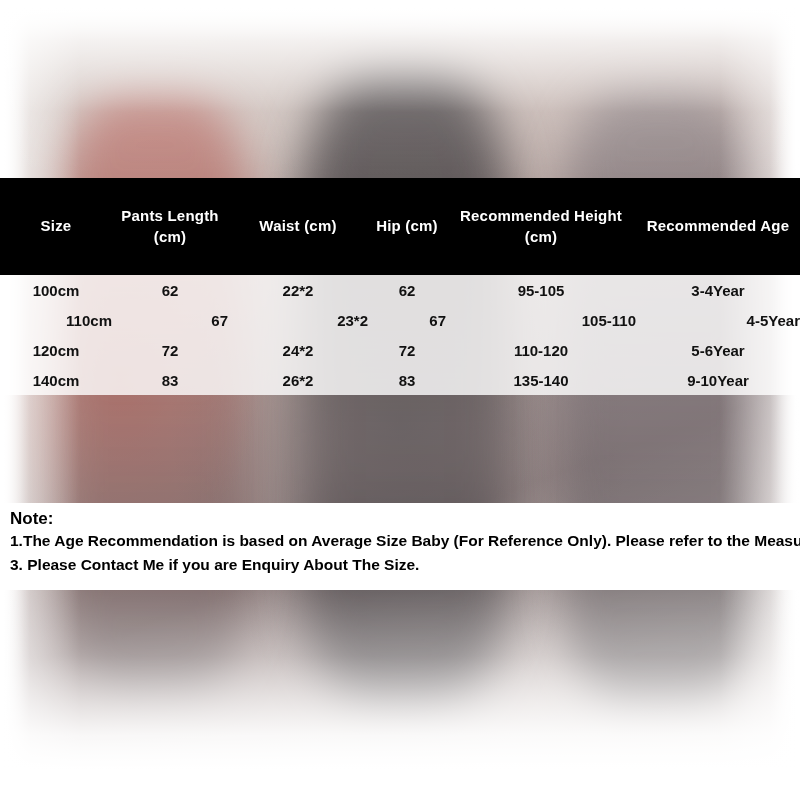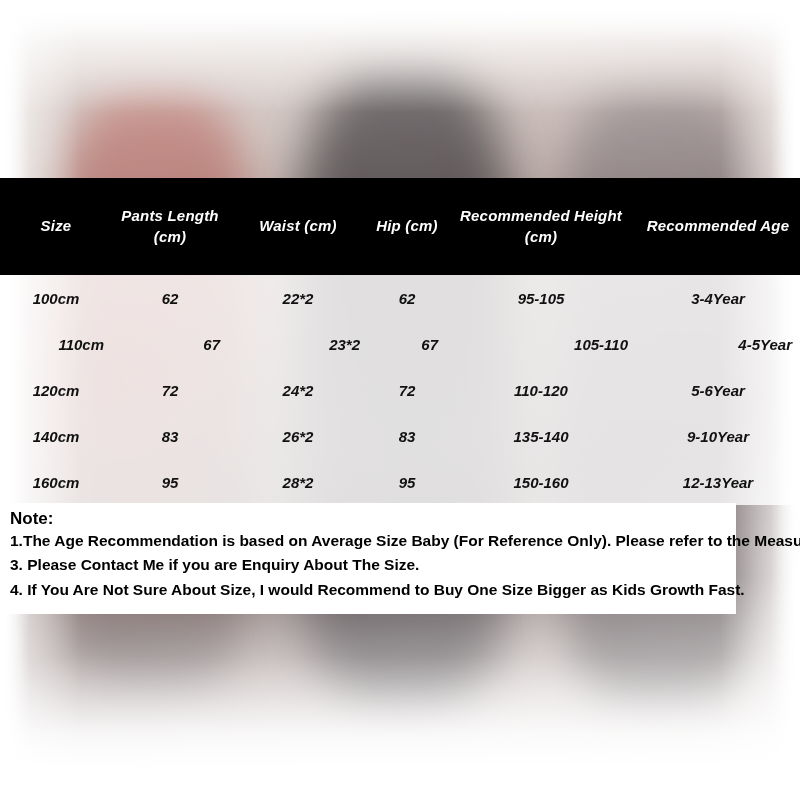--- a/index.html
+++ b/index.html
@@ -88,21 +88,20 @@
       linear-gradient(to right, #fff 0%, rgba(255,255,255,0.55) 3%, rgba(255,255,255,0.0) 10%,
         rgba(255,255,255,0.0) 90%, rgba(255,255,255,0.55) 97%, #fff 100%);
   }
 
   
   .chart {
     position: absolute;
     left: 0;
     top: 178px;
     width: 668px;
-    font-style: italic;
   }
 
   table.size-table {
     width: 800px;
     border-collapse: collapse;
     table-layout: fixed;
   }
 
   table.size-table thead tr {
     background: #000000;
@@ -119,36 +118,36 @@
     line-height: 1.35;
     letter-spacing: 0.2px;
   }
 
   table.size-table tbody td {
     color: #111111;
     font-weight: bold;
     font-size: 15px;
     text-align: center;
     height: 30px;
-    padding: 8px;
+    padding: 0;
     vertical-align: middle;
     background: rgba(255,255,255,0.80);
   }
 
   tbody tr.row-even td { background: rgba(255,255,255,0.80); }
   tbody tr.row-odd  td { background: rgba(255,255,255,0.80); text-align: right; }
 
   .hdr-2line span { display: block; }
 
   
   .notes {
     position: absolute;
     left: 0;
     top: 503px;
-    width: 736px;
+    width: 800px;
     background: #ffffff;
     padding: 6px 8px 10px 8px;
     box-sizing: border-box;
   }
 
   .notes-title {
     font-size: 17px;
     font-weight: bold;
     color: #000000;
     margin: 0 0 2px 2px;
@@ -236,32 +235,23 @@
           <td>5-6Year</td>
         </tr>
         <tr class="row-even">
           <td>140cm</td>
           <td>83</td>
           <td>26*2</td>
           <td>83</td>
           <td>135-140</td>
           <td>9-10Year</td>
         </tr>
-        <tr class="row-even">
-          <td>160cm</td>
-          <td>95</td>
-          <td>28*2</td>
-          <td>95</td>
-          <td>150-160</td>
-          <td>12-13Year</td>
-        </tr>
       </tbody>
     </table>
   </div>
 
   <div class="notes">
     <div class="notes-title">Note:</div>
     <p class="note-line">1.The Age Recommendation is based on Average Size Baby (For Reference Only). Please refer to the Measurement.</p>
     <p class="note-line">3. Please Contact Me if you are Enquiry About The Size.</p>
-    <p class="note-line">4. If You Are Not Sure About Size, I would Recommend to Buy One Size Bigger as Kids Growth Fast.</p>
   </div>
 
 </div>
 
 </body></html>

